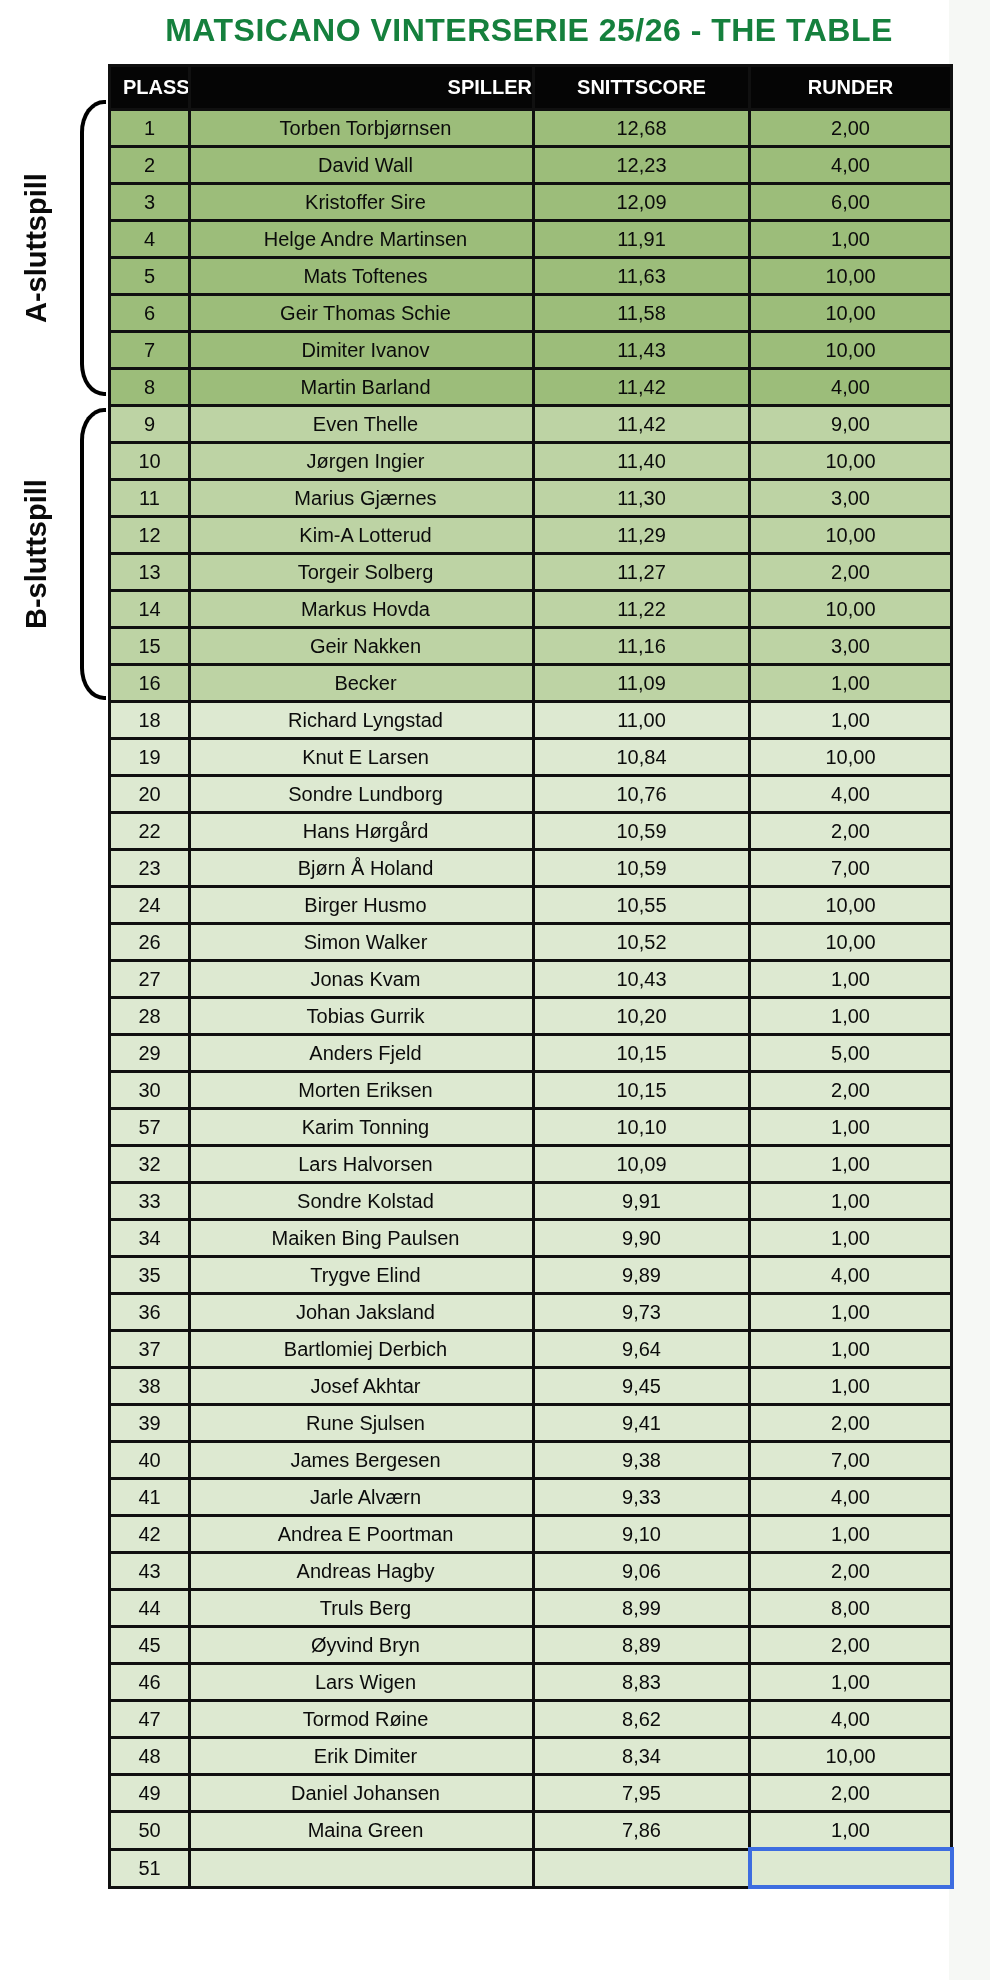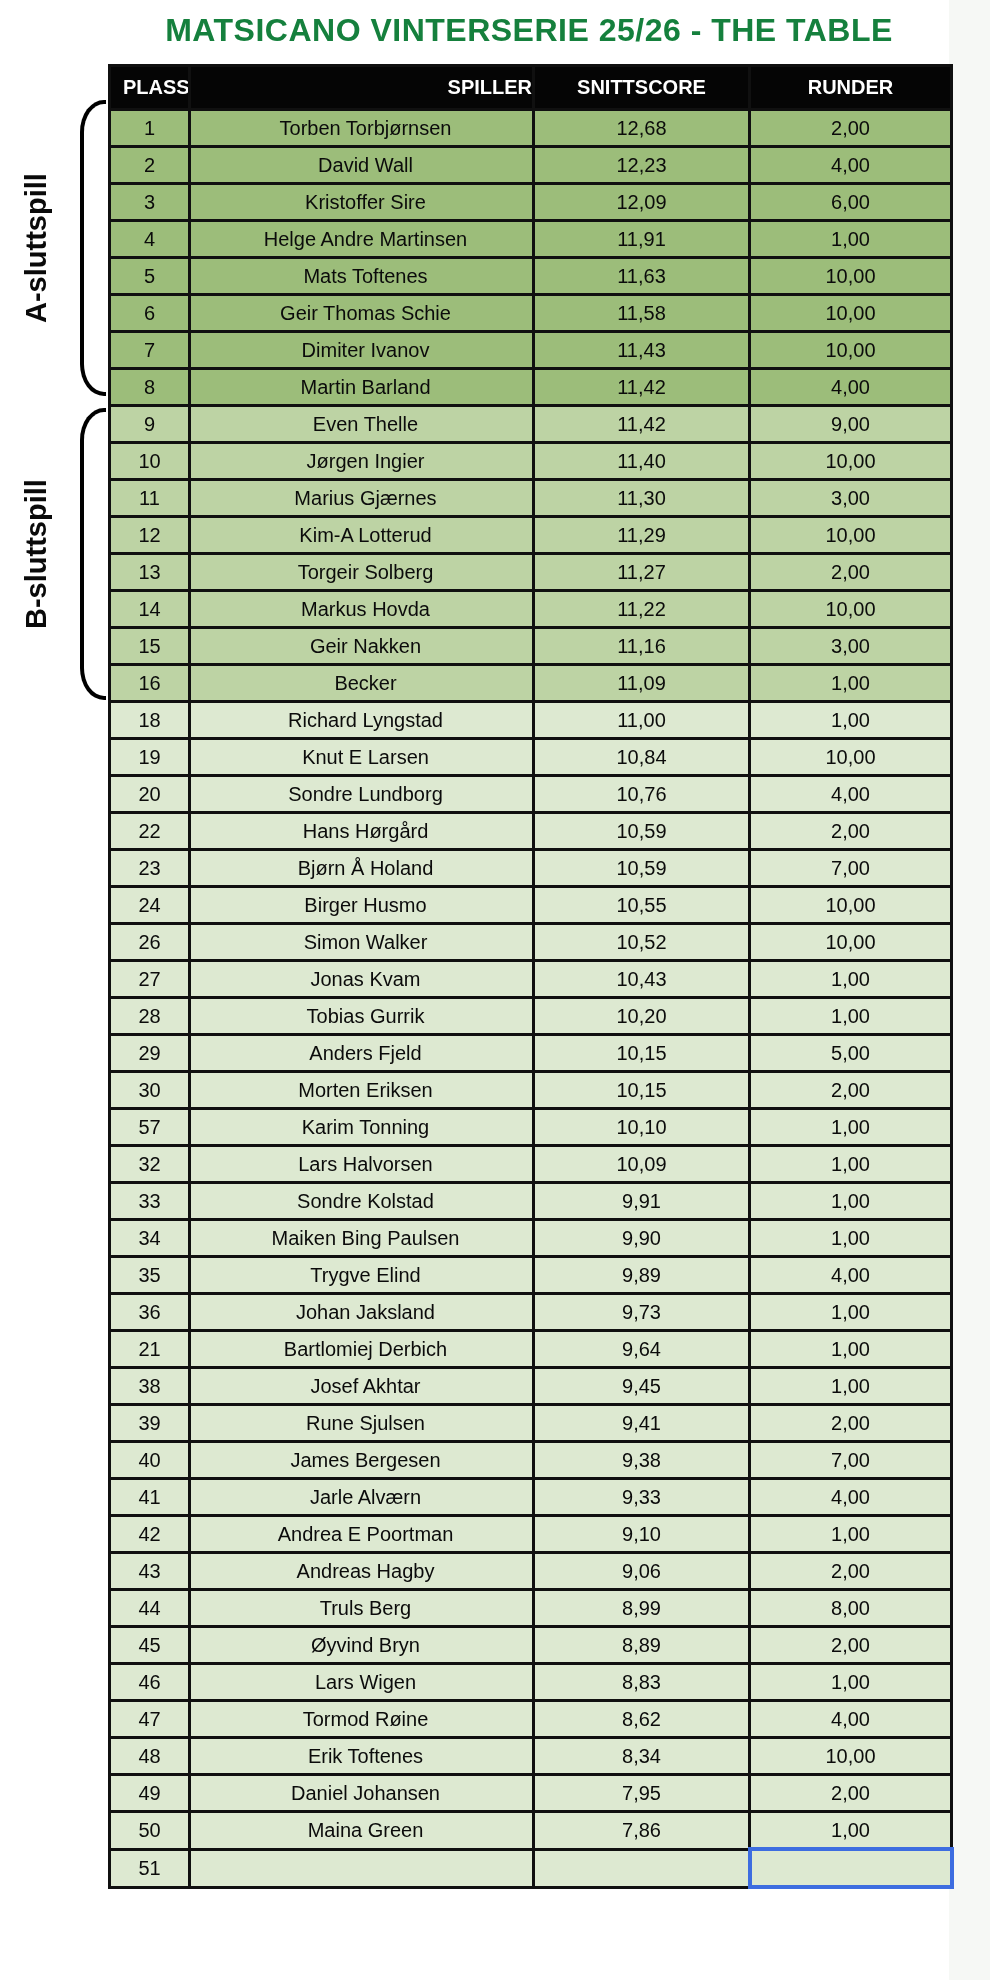--- a/index.html
+++ b/index.html
@@ -279,21 +279,21 @@
     <td class="col-snitt">9,89</td>
     <td class="col-runder">4,00</td>
   </tr>
       <tr class="tier-c">
     <td class="col-plass">36</td>
     <td class="col-spiller">Johan Jaksland</td>
     <td class="col-snitt">9,73</td>
     <td class="col-runder">1,00</td>
   </tr>
       <tr class="tier-c">
-    <td class="col-plass">21</td>
+    <td class="col-plass">37</td>
     <td class="col-spiller">Bartlomiej Derbich</td>
     <td class="col-snitt">9,64</td>
     <td class="col-runder">1,00</td>
   </tr>
       <tr class="tier-c">
     <td class="col-plass">38</td>
     <td class="col-spiller">Josef Akhtar</td>
     <td class="col-snitt">9,45</td>
     <td class="col-runder">1,00</td>
   </tr>
@@ -346,21 +346,21 @@
     <td class="col-runder">1,00</td>
   </tr>
       <tr class="tier-c">
     <td class="col-plass">47</td>
     <td class="col-spiller">Tormod Røine</td>
     <td class="col-snitt">8,62</td>
     <td class="col-runder">4,00</td>
   </tr>
       <tr class="tier-c">
     <td class="col-plass">48</td>
-    <td class="col-spiller">Erik Toftenes</td>
+    <td class="col-spiller">Erik Dimiter</td>
     <td class="col-snitt">8,34</td>
     <td class="col-runder">10,00</td>
   </tr>
       <tr class="tier-c">
     <td class="col-plass">49</td>
     <td class="col-spiller">Daniel Johansen</td>
     <td class="col-snitt">7,95</td>
     <td class="col-runder">2,00</td>
   </tr>
       <tr class="tier-c">

